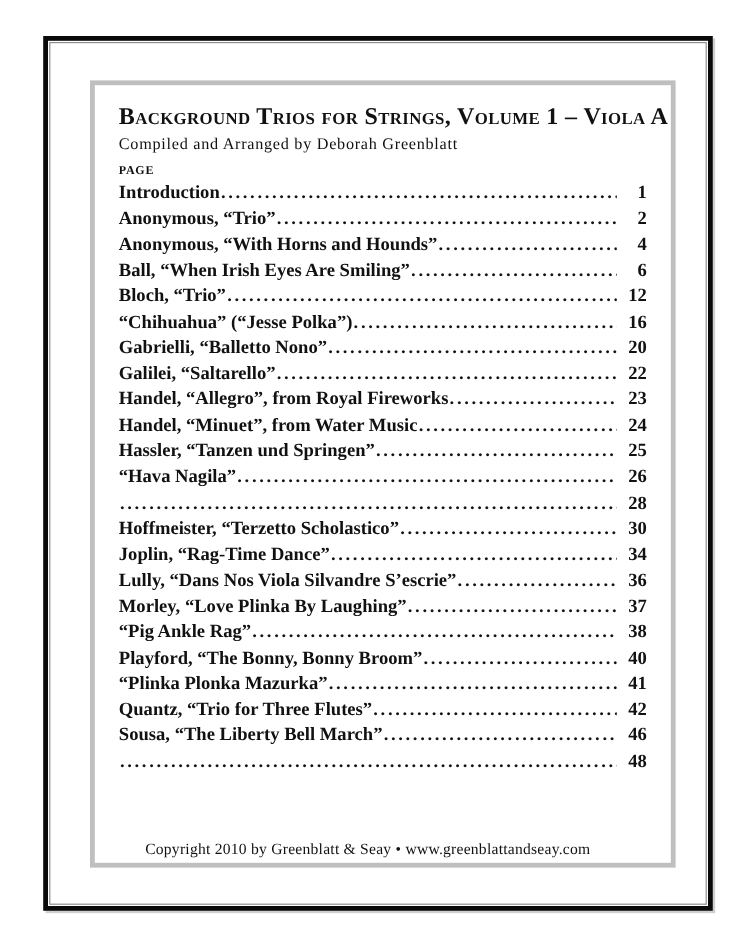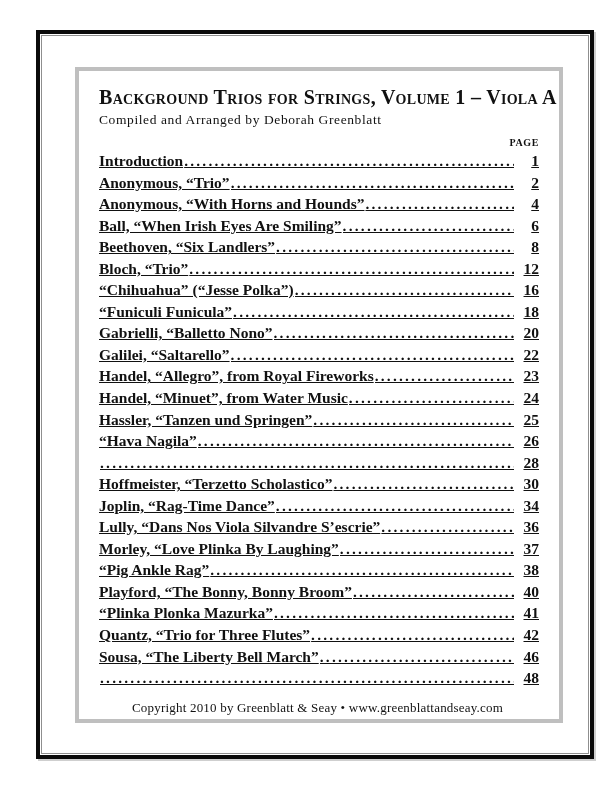--- a/index.html
+++ b/index.html
@@ -60,28 +60,26 @@
     white-space: nowrap;
   }
   .subtitle {
     margin-top: 3px;
     text-align: left;
     font-size: 13.5px;
     letter-spacing: 0.6px;
   }
   .page-label {
     margin-top: 9px;
-    text-align: right;
     font-size: 10px;
     font-weight: bold;
     letter-spacing: 0.6px;
   }
   .toc {
     margin-top: 2px;
-    text-decoration: underline;
   }
   .toc-row {
     display: flex;
     align-items: baseline;
     height: 21.55px;
     font-size: 15.5px;
     font-weight: bold;
     line-height: 21.55px;
   }
   .toc-title {
@@ -100,21 +98,21 @@
     letter-spacing: 2.2px;
     font-weight: bold;
   }
   .toc-page {
     flex: 0 0 auto;
     min-width: 22px;
     text-align: right;
   }
   .footer {
     position: absolute;
-    left: 86px;
+    left: 75px;
     width: 463px;
     top: 700px;
     text-align: center;
     font-size: 13px;
     letter-spacing: 0.2px;
   }
 </style>
 </head>
 <body>
 
@@ -142,38 +140,28 @@
           <span class="toc-title">Anonymous, “With Horns and Hounds”</span>
           <span class="toc-dots"></span>
           <span class="toc-page">4</span>
         </div>
         <div class="toc-row">
           <span class="toc-title">Ball, “When Irish Eyes Are Smiling”</span>
           <span class="toc-dots"></span>
           <span class="toc-page">6</span>
         </div>
         <div class="toc-row">
-          <span class="toc-title">Beethoven, “Six Landlers”</span>
-          <span class="toc-dots"></span>
-          <span class="toc-page">8</span>
-        </div>
-        <div class="toc-row">
           <span class="toc-title">Bloch, “Trio”</span>
           <span class="toc-dots"></span>
           <span class="toc-page">12</span>
         </div>
         <div class="toc-row">
           <span class="toc-title">“Chihuahua” (“Jesse Polka”)</span>
           <span class="toc-dots"></span>
           <span class="toc-page">16</span>
-        </div>
-        <div class="toc-row">
-          <span class="toc-title">“Funiculi Funicula”</span>
-          <span class="toc-dots"></span>
-          <span class="toc-page">18</span>
         </div>
         <div class="toc-row">
           <span class="toc-title">Gabrielli, “Balletto Nono”</span>
           <span class="toc-dots"></span>
           <span class="toc-page">20</span>
         </div>
         <div class="toc-row">
           <span class="toc-title">Galilei, “Saltarello”</span>
           <span class="toc-dots"></span>
           <span class="toc-page">22</span>

